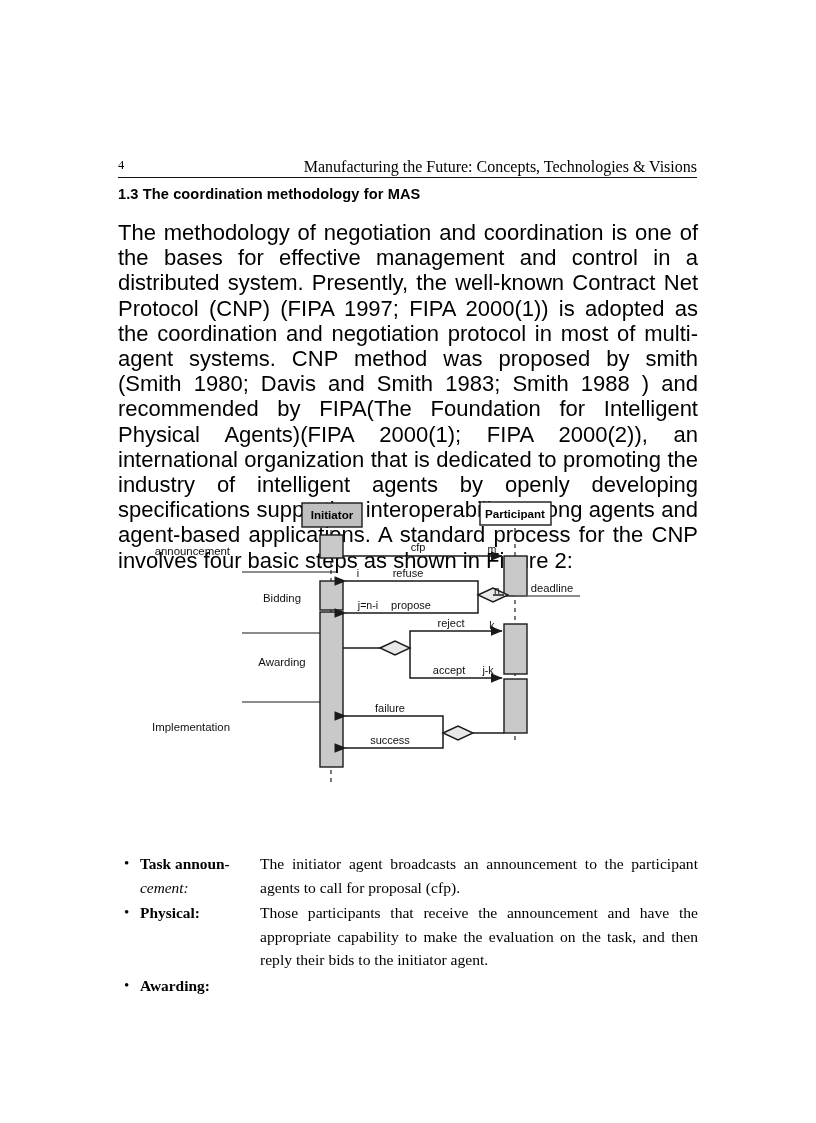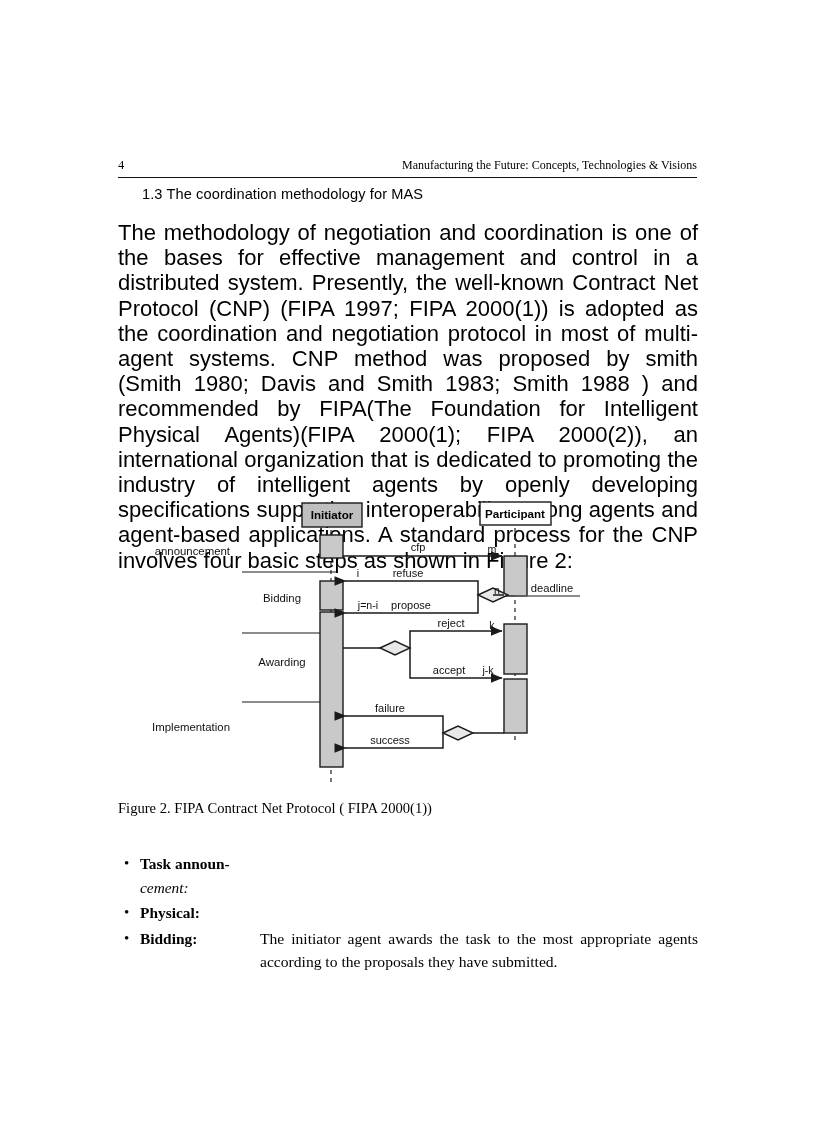--- a/index.html
+++ b/index.html
@@ -9,34 +9,33 @@
     -webkit-font-smoothing:antialiased;
   }
   .page { position:absolute; left:0; top:0; width:816px; height:1123px; }
 
   
   .header { position:absolute; left:118px; top:158px; width:579px; height:20px; }
   .header .folio {
     position:absolute; left:0; top:0; font-size:12.5px; font-family:"Liberation Serif", serif;
   }
   .header .htitle {
-    position:absolute; right:0; top:0; font-size:12px; white-space:nowrap;
+    position:absolute; right:0; top:0; font-size:16px; white-space:nowrap;
     font-family:"Liberation Serif", serif;
   }
   .header-rule {
     position:absolute; left:118px; top:177px; width:579px; height:0;
     border-top:1.4px solid #111;
   }
 
   
   .sec-head {
     position:absolute; left:118px; top:186px; width:579px;
-    font-family:"Liberation Sans", sans-serif; font-weight:normal; font-size:14.6px;
+    font-family:"Liberation Sans", sans-serif; font-weight:bold; font-size:14.6px;
     letter-spacing:0.1px;
-    margin-left:24px;
   }
 
   
   .body-par {
     position:absolute; left:118px; top:220px; width:580px;
     font-size:22px; line-height:25.2px; text-align:justify;
     font-family:Liberation Sans, sans-serif;
     text-justify:inter-word; hyphens:manual;
   }
 
@@ -164,42 +163,42 @@
       <polygon points="325,251 340,244 355,251 340,258" fill="#e8e8e8" stroke="#1a1a1a" stroke-width="1.4"></polygon>
 
       <path d="M325,251 L325,234 L227,234" fill="none" stroke="#1a1a1a" stroke-width="1.5" marker-end="url(#arrLeft)"></path>
       <text x="272" y="230" text-anchor="middle" font-size="11" fill="#111">failure</text>
 
       <path d="M325,251 L325,266 L227,266" fill="none" stroke="#1a1a1a" stroke-width="1.5" marker-end="url(#arrLeft)"></path>
       <text x="272" y="262" text-anchor="middle" font-size="11" fill="#111">success</text>
     </svg>
   </div>
 
-  <div class="fig-caption">Figure 2.  FIPA Contract Net Protocol ( FIPA 2000(1))</div>
 
   <div class="deflist">
 
     <div class="defrow d-row-1">
       <div class="defterm">
         <span class="bullet">•</span>
         <span class="t-l1">Task   announ-</span>
         <span class="t-l2">cement:</span>
       </div>
+      <div class="defdesc">The initiator agent broadcasts an announcement to the participant agents to call for proposal (cfp).</div>
     </div>
 
     <div class="defrow d-row-2">
       <div class="defterm">
         <span class="bullet">•</span>
         <span class="t-l1">Physical:</span>
       </div>
+      <div class="defdesc">Those participants that receive the announcement and have the appropriate capability to make the evaluation on the task, and then reply their bids to the initiator agent.</div>
     </div>
 
     <div class="defrow d-row-3">
       <div class="defterm">
         <span class="bullet">•</span>
-        <span class="t-l1">Bidding:</span>
+        <span class="t-l1">Awarding:</span>
       </div>
-      <div class="defdesc">The initiator agent awards the task to the most appropriate agents according to the proposals they have submitted.</div>
     </div>
 
   </div>
 
 </div>
 
 </body></html>

